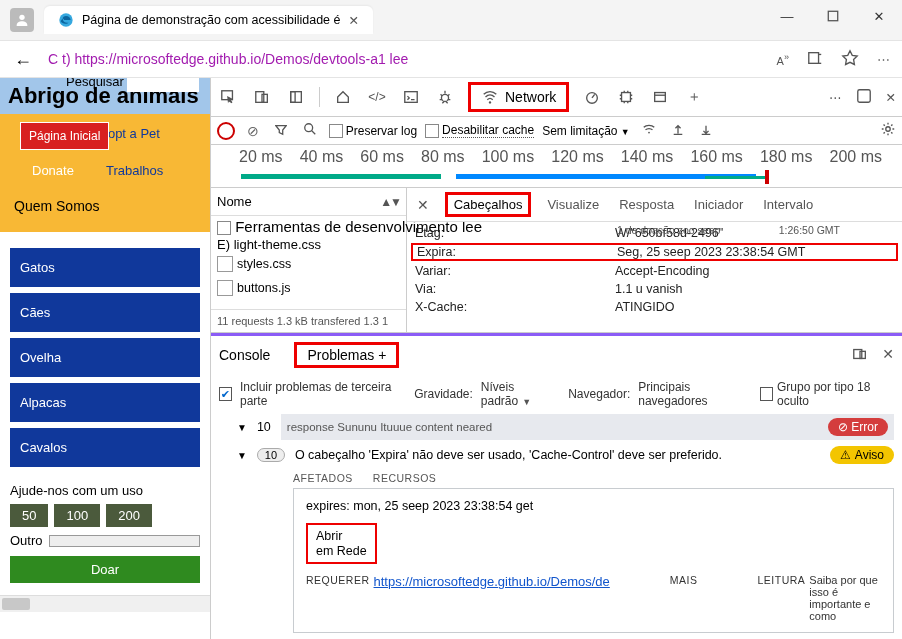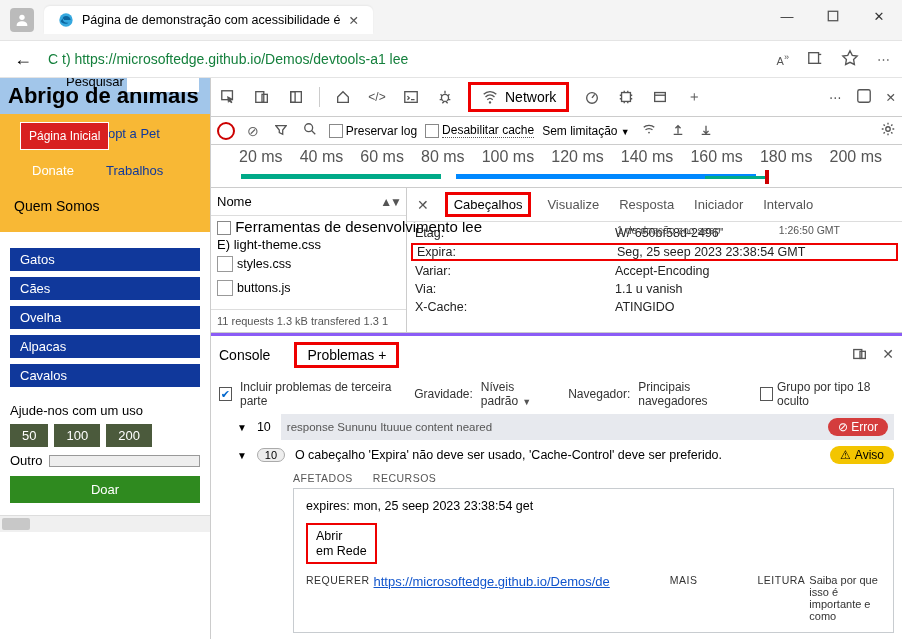--- a/index.html
+++ b/index.html
@@ -68,21 +68,21 @@
     gap: 10px;
     background: #fff;
   }
   .addressbar .back {
     width: 30px; height:30px; display:flex;align-items:center;justify-content:center;
     font-size: 18px;
   }
   .addressbar .url {
     flex: 1;
     font-size: 14px;
-    color: #15803d;
+    color: #a21caf;
   }
   .addressbar .right-icons {
     display: flex;
     gap: 18px;
     align-items: center;
     color: #555;
     padding-right: 4px;
   }
   
   .main {
@@ -143,21 +143,21 @@
   .navrow3 { padding-left:10px; margin-top:14px; font-size:14px; }
   .catlist {
     padding: 16px 10px 4px 10px;
     display: flex;
     flex-direction: column;
     gap: 6px;
   }
   .catitem {
     background: #10389b;
     color: #fff;
-    padding: 4px 10px;
+    padding: 12px 10px;
   }
   .helpbox { padding: 12px 10px; }
   .donate-btns { display:flex; gap:6px; margin-top:6px; }
   .donate-btns div {
     background:#4b5a3c; color:#fff; padding:4px 12px;
   }
   .other-row { margin-top:6px; display:flex; align-items:center; gap:6px;}
   .other-row .line { flex:1; height:10px; border:1px solid #999; background:#eee;}
   .donate-big {
     margin-top:8px; background:#2f8a1f; color:#fff;

